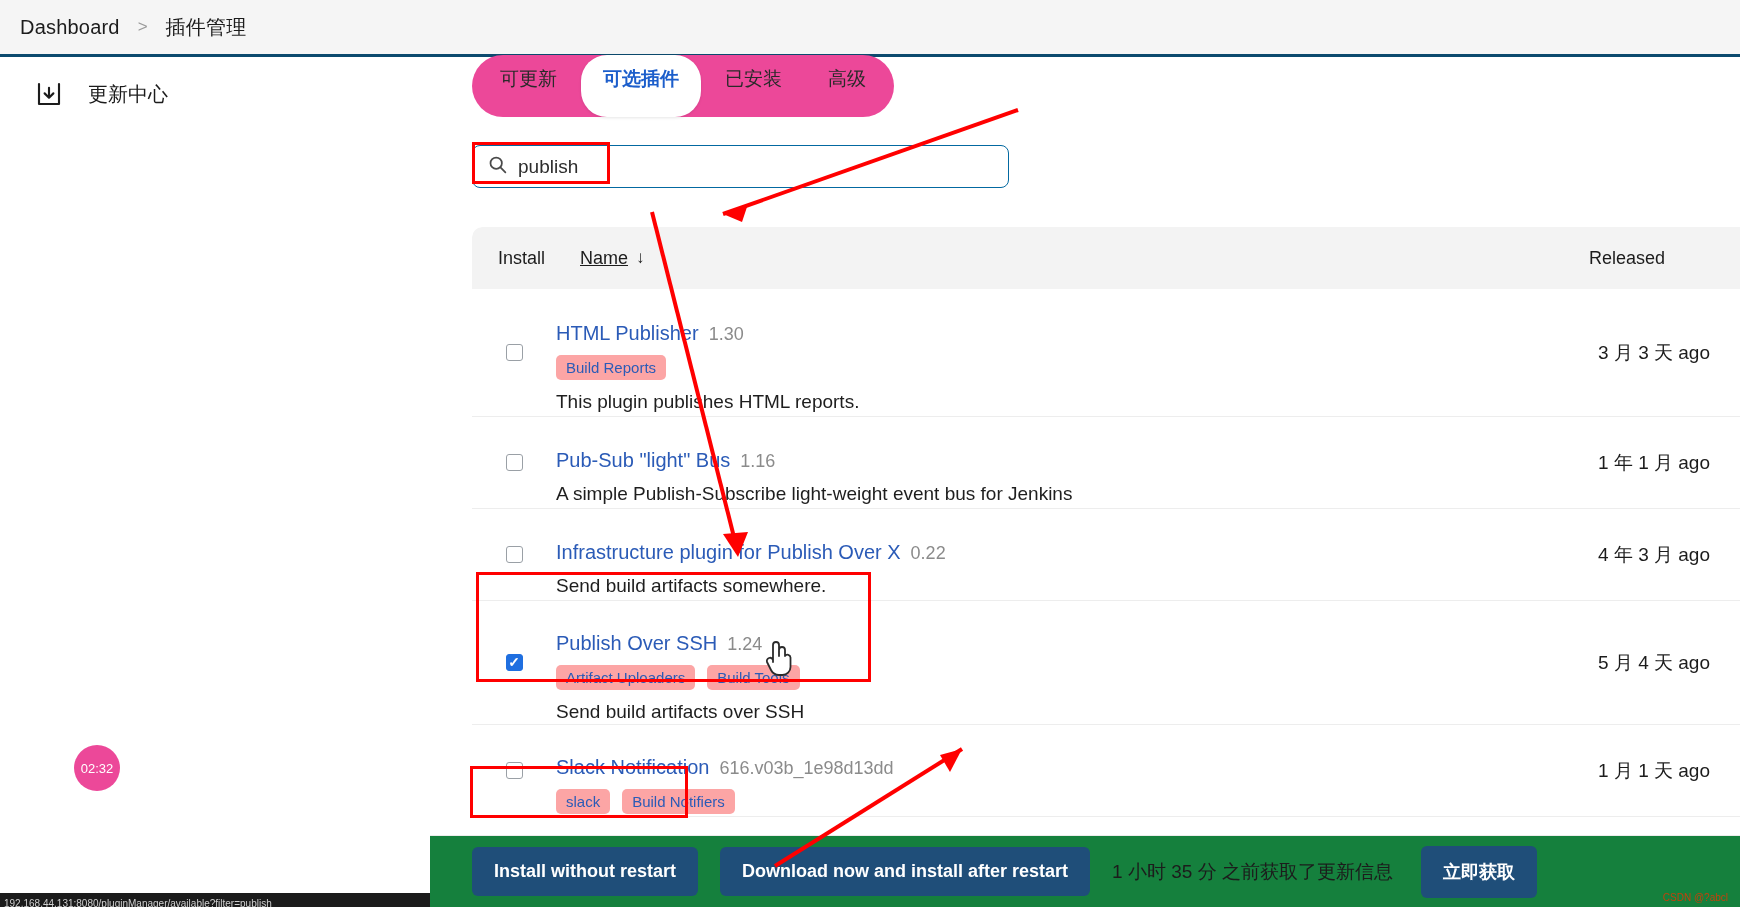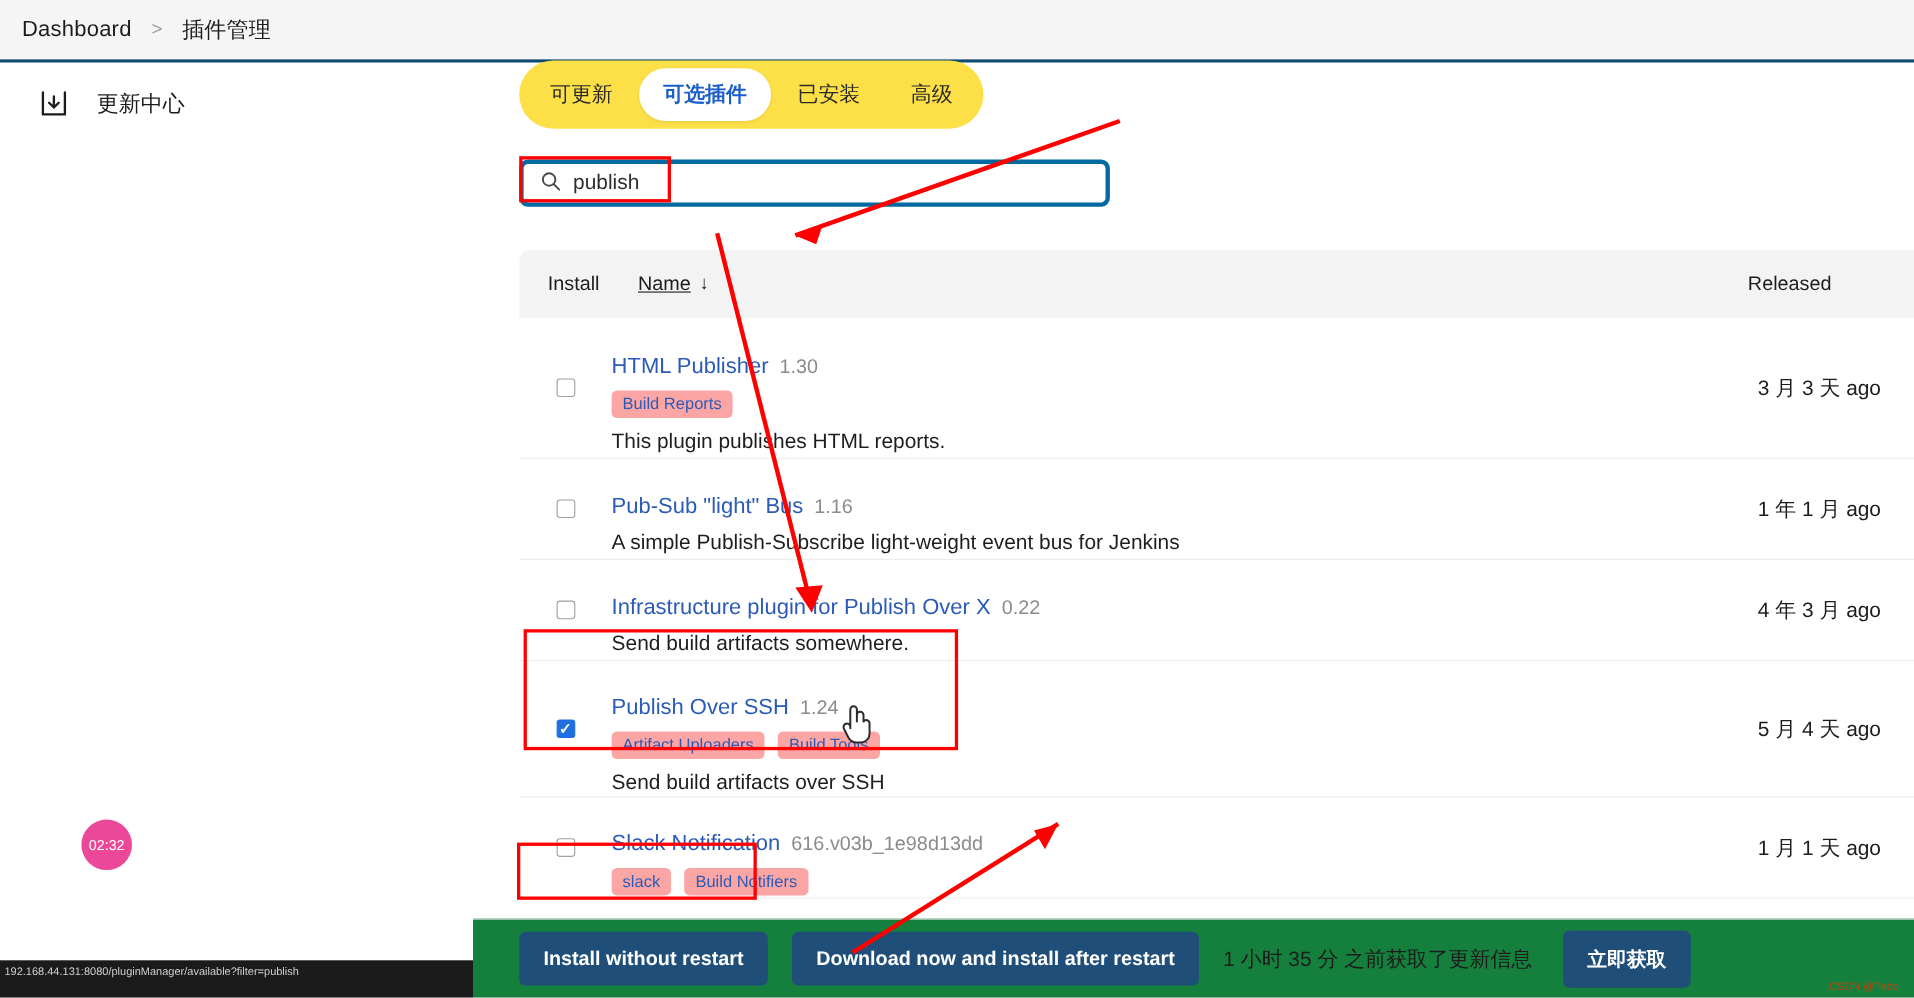--- a/index.html
+++ b/index.html
@@ -42,40 +42,40 @@
   
   .main {
     position: absolute; left: 430px; top: 57px;
     width: 1310px; height: 850px;
     background: #ffffff;
   }
 
   
   .tabs {
     position: absolute; left: 42px; top: -2px;
-    height: 62px; background: #fde047;
+    height: 62px; background: #ec4899;
     border-radius: 31px;
-    display: flex; align-items: center;
+    display: flex; 
     padding: 0 6px; gap: 2px;
   }
   .tab {
     font-size: 19px; color: #2a2a2a;
     padding: 11px 22px; border-radius: 26px;
     cursor: pointer; white-space: nowrap;
   }
   .tab.active {
     background: #ffffff; color: #1c5ecb; font-weight: 600;
     box-shadow: 0 1px 3px rgba(0,0,0,.10);
   }
 
   
   .search-wrap {
     position: absolute; left: 42px; top: 88px;
     width: 537px; height: 43px;
-    border: 4px solid #0369a1; border-radius: 8px;
+    border: 1px solid #0369a1; border-radius: 8px;
     display: flex; align-items: center; gap: 10px;
     padding-left: 14px; background: #fff;
   }
   .search-wrap .mag { flex: 0 0 auto; }
   .search-input {
     border: none; outline: none; background: transparent;
     font-family: "Liberation Sans", sans-serif;
     font-size: 19px; color: #2d2d2d; width: 460px;
   }
 
@@ -177,21 +177,21 @@
 
   
   .timer-bubble {
     position: absolute; left: 74px; top: 745px;
     width: 46px; height: 46px; border-radius: 50%;
     background: #ec4899; color: #fff;
     display: flex; align-items: center; justify-content: center;
     font-size: 13px;
   }
   .bottom-strip {
-    position: absolute; left: 0; bottom: 0; width: 430px; height: 34px;
+    position: absolute; left: 0; bottom: 0; width: 430px; height: 14px;
     background: #1b1b1b;
   }
   .bottom-strip .txt {
     color: #cfcfcf; font-size: 10px; padding-left: 4px; line-height: 22px;
     white-space: nowrap; overflow: hidden; display: block;
   }
   .watermark {
     position: absolute; right: 12px; bottom: 4px;
     font-size: 10px; color: #c2410c;
   }

